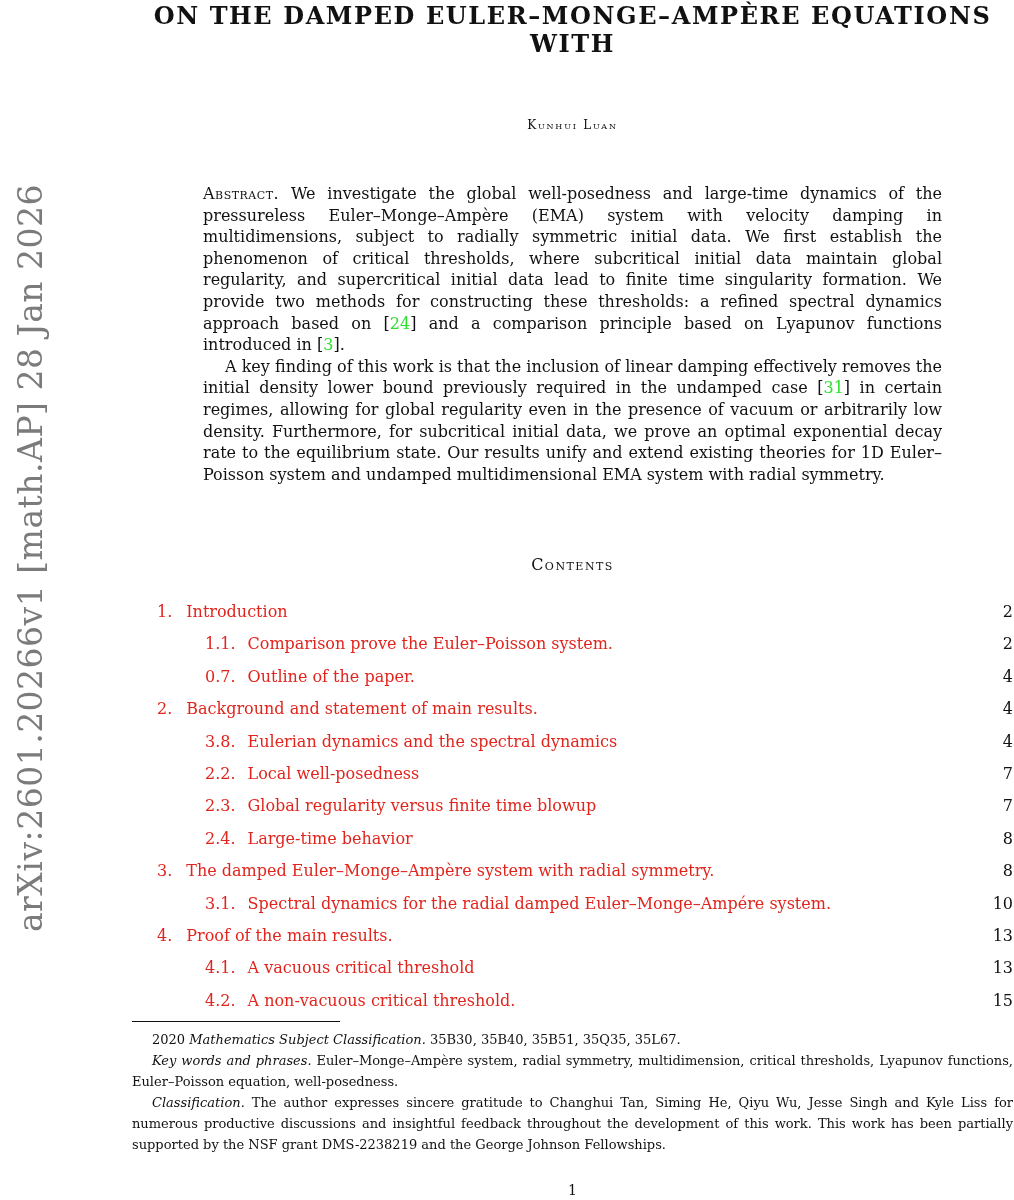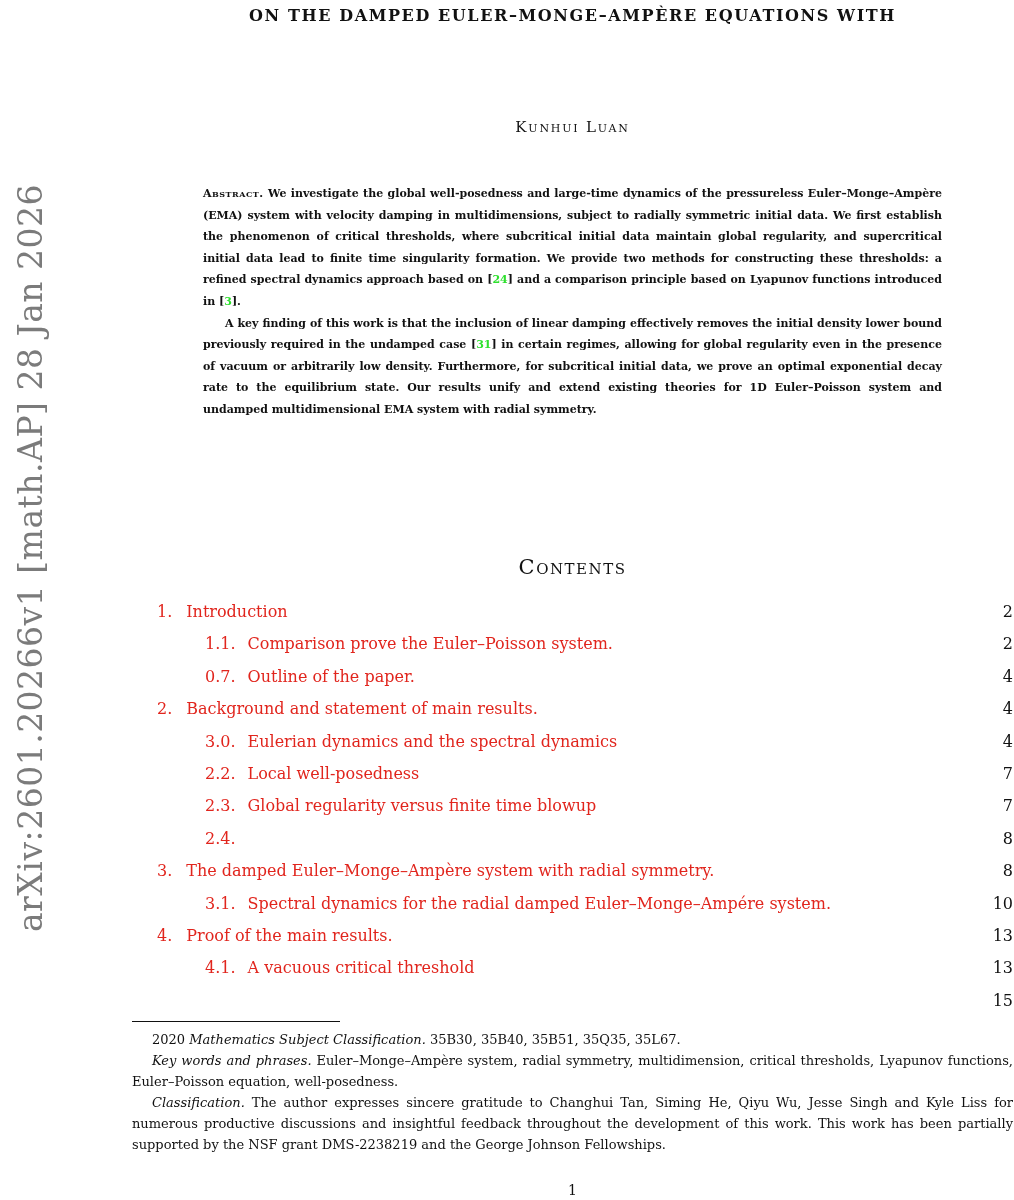--- a/index.html
+++ b/index.html
@@ -26,47 +26,46 @@
   
   .content{
     position:absolute;
     left:132px;top:0;
     width:881px;height:1200px;
   }
   .title-block{
     position:absolute;top:2px;left:0;width:100%;
     text-align:center;
     font-weight:bold;
-    font-size:16px;
+    font-size:24px;
     line-height:28px;
     letter-spacing:1.6px;
   }
   .author{
     position:absolute;top:118px;left:0;width:100%;
     text-align:center;
     font-variant:small-caps;
-    font-size:15px;
+    font-size:12px;
     letter-spacing:1.8px;
   }
   .abstract{
     position:absolute;top:183px;left:71px;width:739px;
-    font-size:11px;
+    font-size:16px;
     line-height:21.6px;
     text-align:justify;
-    font-weight:bold;
   }
   .abstract p{margin:0;}
   .abstract p.indent{text-indent:22px;}
   .abstract .abstract-label{font-variant:small-caps;letter-spacing:0.5px;}
   .cite{color:#2ee02e;cursor:pointer;}
   .contents-heading{
     position:absolute;top:555px;left:0;width:100%;
     text-align:center;
     font-variant:small-caps;
-    font-size:21px;
+    font-size:16px;
     letter-spacing:1.5px;
   }
   .toc{
     position:absolute;top:596px;left:0;width:100%;
   }
   .toc-row{
     display:flex;
     align-items:baseline;
     line-height:32.4px;
     font-size:16px;
@@ -149,21 +148,21 @@
         <div class="toc-row">
           <span class="toc-link">
             <span class="toc-num">2.</span>
             <span class="toc-title">Background and statement of main results.</span>
           </span>
           <span class="toc-fill"></span>
           <span class="toc-page">4</span>
         </div>
         <div class="toc-row sub">
           <span class="toc-link">
-            <span class="toc-num">3.0.</span>
+            <span class="toc-num">3.8.</span>
             <span class="toc-title">Eulerian dynamics and the spectral dynamics</span>
           </span>
           <span class="toc-fill"></span>
           <span class="toc-page">4</span>
         </div>
         <div class="toc-row sub">
           <span class="toc-link">
             <span class="toc-num">2.2.</span>
             <span class="toc-title">Local well-posedness</span>
           </span>
@@ -174,20 +173,21 @@
           <span class="toc-link">
             <span class="toc-num">2.3.</span>
             <span class="toc-title">Global regularity versus finite time blowup</span>
           </span>
           <span class="toc-fill"></span>
           <span class="toc-page">7</span>
         </div>
         <div class="toc-row sub">
           <span class="toc-link">
             <span class="toc-num">2.4.</span>
+            <span class="toc-title">Large-time behavior</span>
           </span>
           <span class="toc-fill"></span>
           <span class="toc-page">8</span>
         </div>
         <div class="toc-row">
           <span class="toc-link">
             <span class="toc-num">3.</span>
             <span class="toc-title">The damped Euler–Monge–Ampère system with radial symmetry.</span>
           </span>
           <span class="toc-fill"></span>
@@ -211,20 +211,24 @@
         </div>
         <div class="toc-row sub">
           <span class="toc-link">
             <span class="toc-num">4.1.</span>
             <span class="toc-title">A vacuous critical threshold</span>
           </span>
           <span class="toc-fill"></span>
           <span class="toc-page">13</span>
         </div>
         <div class="toc-row sub">
+          <span class="toc-link">
+            <span class="toc-num">4.2.</span>
+            <span class="toc-title">A non-vacuous critical threshold.</span>
+          </span>
           <span class="toc-fill"></span>
           <span class="toc-page">15</span>
         </div>
       </div>
 
     <div class="footnote">
       <div class="footnote-rule"></div>
       <p><span>2020 </span><span class="it">Mathematics Subject Classification.</span><span> 35B30, 35B40, 35B51, 35Q35, 35L67.</span></p>
       <p><span class="it">Key words and phrases.</span><span> Euler–Monge–Ampère system, radial symmetry, multidimension, critical thresholds, Lyapunov functions, Euler–Poisson equation, well-posedness.</span></p>
       <p><span class="it">Classification.</span><span> The author expresses sincere gratitude to Changhui Tan, Siming He, Qiyu Wu, Jesse Singh and Kyle Liss for numerous productive discussions and insightful feedback throughout the development of this work. This work has been partially supported by the NSF grant DMS-2238219 and the George Johnson Fellowships.</span></p>

